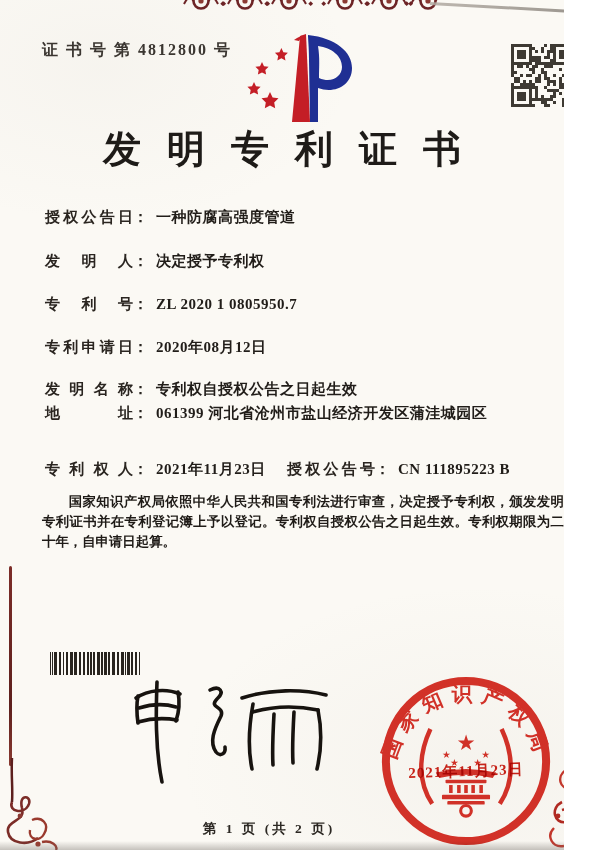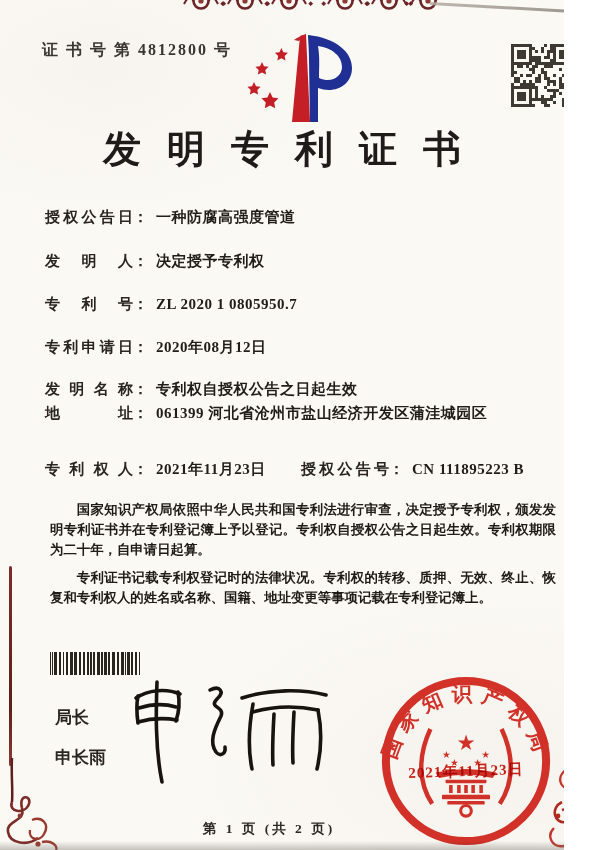--- a/index.html
+++ b/index.html
@@ -39,26 +39,26 @@
     font-size:38px;font-weight:700;letter-spacing:26px;padding-left:26px;box-sizing:border-box;
     color:#1e1b18;}
 
   
   .fields{position:absolute;left:0;top:0;width:600px;}
   .frow{position:absolute;left:45px;width:540px;font-size:15px;white-space:nowrap;}
   .flabel{display:inline-block;width:88px;text-align:justify;text-align-last:justify;
     font-weight:700;color:#2a2520;vertical-align:bottom;}
   .colon{font-weight:700;margin-right:8px;}
   .fvalue{font-weight:700;color:#211d19;letter-spacing:.5px;}
-  .grant-pair2{position:absolute;left:256px;top:0;white-space:nowrap;}
+  .grant-pair2{position:absolute;left:242px;top:0;white-space:nowrap;}
 
   
   .body-text{position:absolute;left:42px;top:492px;width:522px;
     font-size:13.4px;line-height:20px;text-align:justify;color:#1f1b17;font-weight:600;}
-  .body-text p{margin:8px;text-indent:2em;}
+  .body-text p{margin:0;text-indent:2em;}
 
   
   .barcode{position:absolute;left:50px;top:652px;width:98px;height:23px;display:flex;align-items:stretch;}
   .barcode span{display:block;background:#29251f;height:100%;}
   .signoff{position:absolute;left:55px;top:706px;font-size:17px;font-weight:700;color:#2a2520;}
   .signoff .name{margin-top:17px;}
   .signature{position:absolute;left:122px;top:668px;}
   .visually-hidden{position:absolute;width:1px;height:1px;overflow:hidden;clip:rect(0 0 0 0);}
 
   .seal{position:absolute;left:377px;top:672px;width:178px;height:178px;
@@ -605,21 +605,20 @@
     <div class="frow" style="top:460px">
       <span class="flabel">专利权人</span><span class="colon">：</span><span class="fvalue">2021年11月23日</span>
       <span class="grant-pair2">
         <span class="flabel">授权公告号</span><span class="colon">：</span><span class="fvalue">CN 111895223 B</span>
       </span>
     </div>
   </div>
 
   <div class="body-text">
     <p>国家知识产权局依照中华人民共和国专利法进行审查，决定授予专利权，颁发发明专利证书并在专利登记簿上予以登记。专利权自授权公告之日起生效。专利权期限为二十年，自申请日起算。</p>
-    <p>专利证书记载专利权登记时的法律状况。专利权的转移、质押、无效、终止、恢复和专利权人的姓名或名称、国籍、地址变更等事项记载在专利登记簿上。</p>
   </div>
 
   <div class="barcode">
       <span style="width: 1px; margin-right: 1px;"></span>
       <span style="width: 1px; margin-right: 1px;"></span>
       <span style="width: 3px; margin-right: 2px;"></span>
       <span style="width: 2px; margin-right: 2px;"></span>
       <span style="width: 1px; margin-right: 2px;"></span>
       <span style="width: 2px; margin-right: 2px;"></span>
       <span style="width: 3px; margin-right: 1px;"></span>
@@ -636,24 +635,20 @@
       <span style="width: 3px; margin-right: 2px;"></span>
       <span style="width: 2px; margin-right: 2px;"></span>
       <span style="width: 3px; margin-right: 1px;"></span>
       <span style="width: 1px; margin-right: 1px;"></span>
       <span style="width: 3px; margin-right: 1px;"></span>
       <span style="width: 2px; margin-right: 2px;"></span>
       <span style="width: 2px; margin-right: 2px;"></span>
       <span style="width: 1px; margin-right: 2px;"></span>
     </div>
 
-  <div class="signoff">
-    <div class="role">局长</div>
-    <div class="name">申长雨</div>
-  </div>
 
   <div class="signature">
     <span class="visually-hidden">申长雨</span>
     <svg width="212" height="122" viewBox="0 0 212 122">
       <g fill="none" stroke="#17130f" stroke-width="3.6" stroke-linecap="round">
         <path d="M14,30 C26,22 44,20 58,26"></path>
         <path d="M56,24 C58,34 57,44 54,53"></path>
         <path d="M16,28 C14,38 15,48 16,55"></path>
         <path d="M16,54 C30,50 44,50 55,52"></path>
         <path d="M17,40 C30,36 44,36 54,39"></path>

